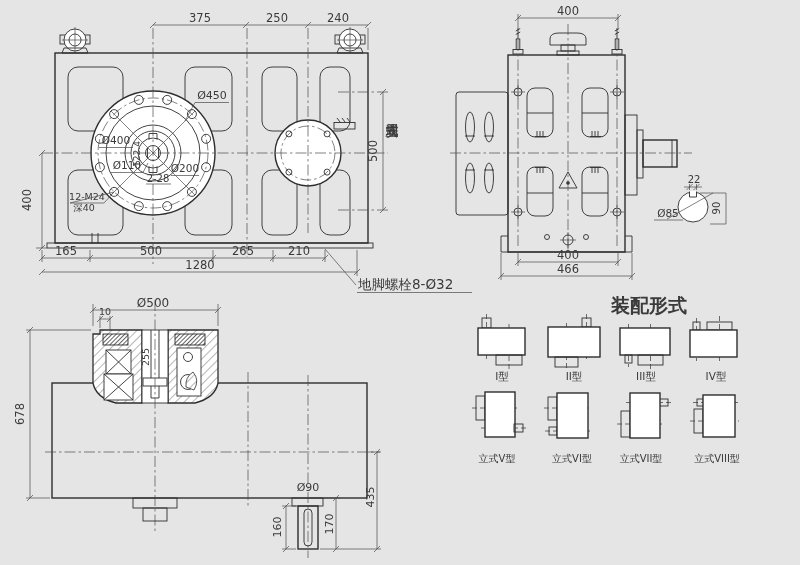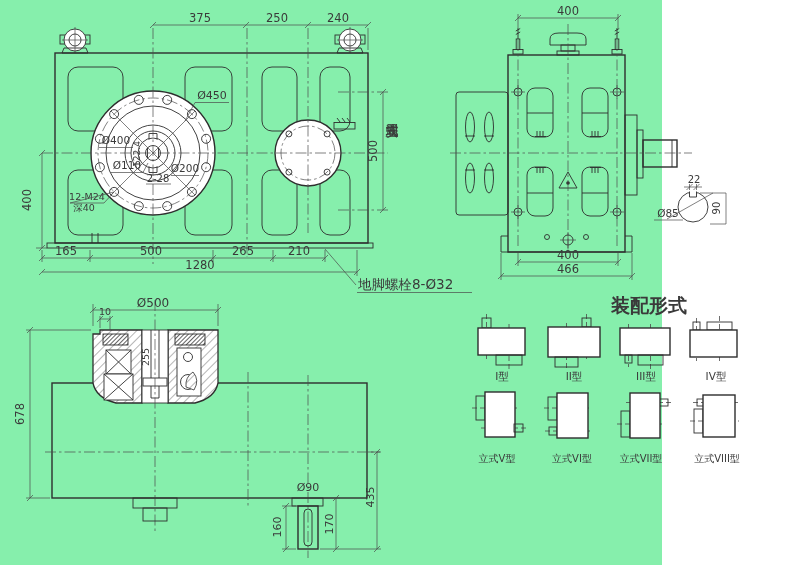--- a/index.html
+++ b/index.html
@@ -1,16 +1,16 @@
 <!DOCTYPE html>
 <html><head>
 <meta charset="utf-8">
 <style>
   html,body{margin:0;padding:0;background:#fff;}
-  .page{width:662px;height:565px;position:relative;background:#86efac;}
+  .page{width:800px;height:565px;position:relative;background:#e5e5e5;}
   svg{display:block}
   .o  {fill:none;stroke:#2e2e2e;stroke-width:1.4;stroke-linejoin:miter}
   .t  {fill:none;stroke:#2e2e2e;stroke-width:0.9}
   .w  {fill:#fff;stroke:#2e2e2e;stroke-width:1.4}
   .wt {fill:#fff;stroke:#2e2e2e;stroke-width:0.9}
   .d  {fill:none;stroke:#4a4a4a;stroke-width:0.7}
   .cl {fill:none;stroke:#4a4a4a;stroke-width:0.7;stroke-dasharray:11 3 2.5 3}
   .ds {fill:none;stroke:#4a4a4a;stroke-width:0.8;stroke-dasharray:5 3}
   text{font-family:"DejaVu Sans","Liberation Sans",sans-serif;fill:#3a3a3a}
   .dt {font-size:11.5px;text-anchor:middle}

